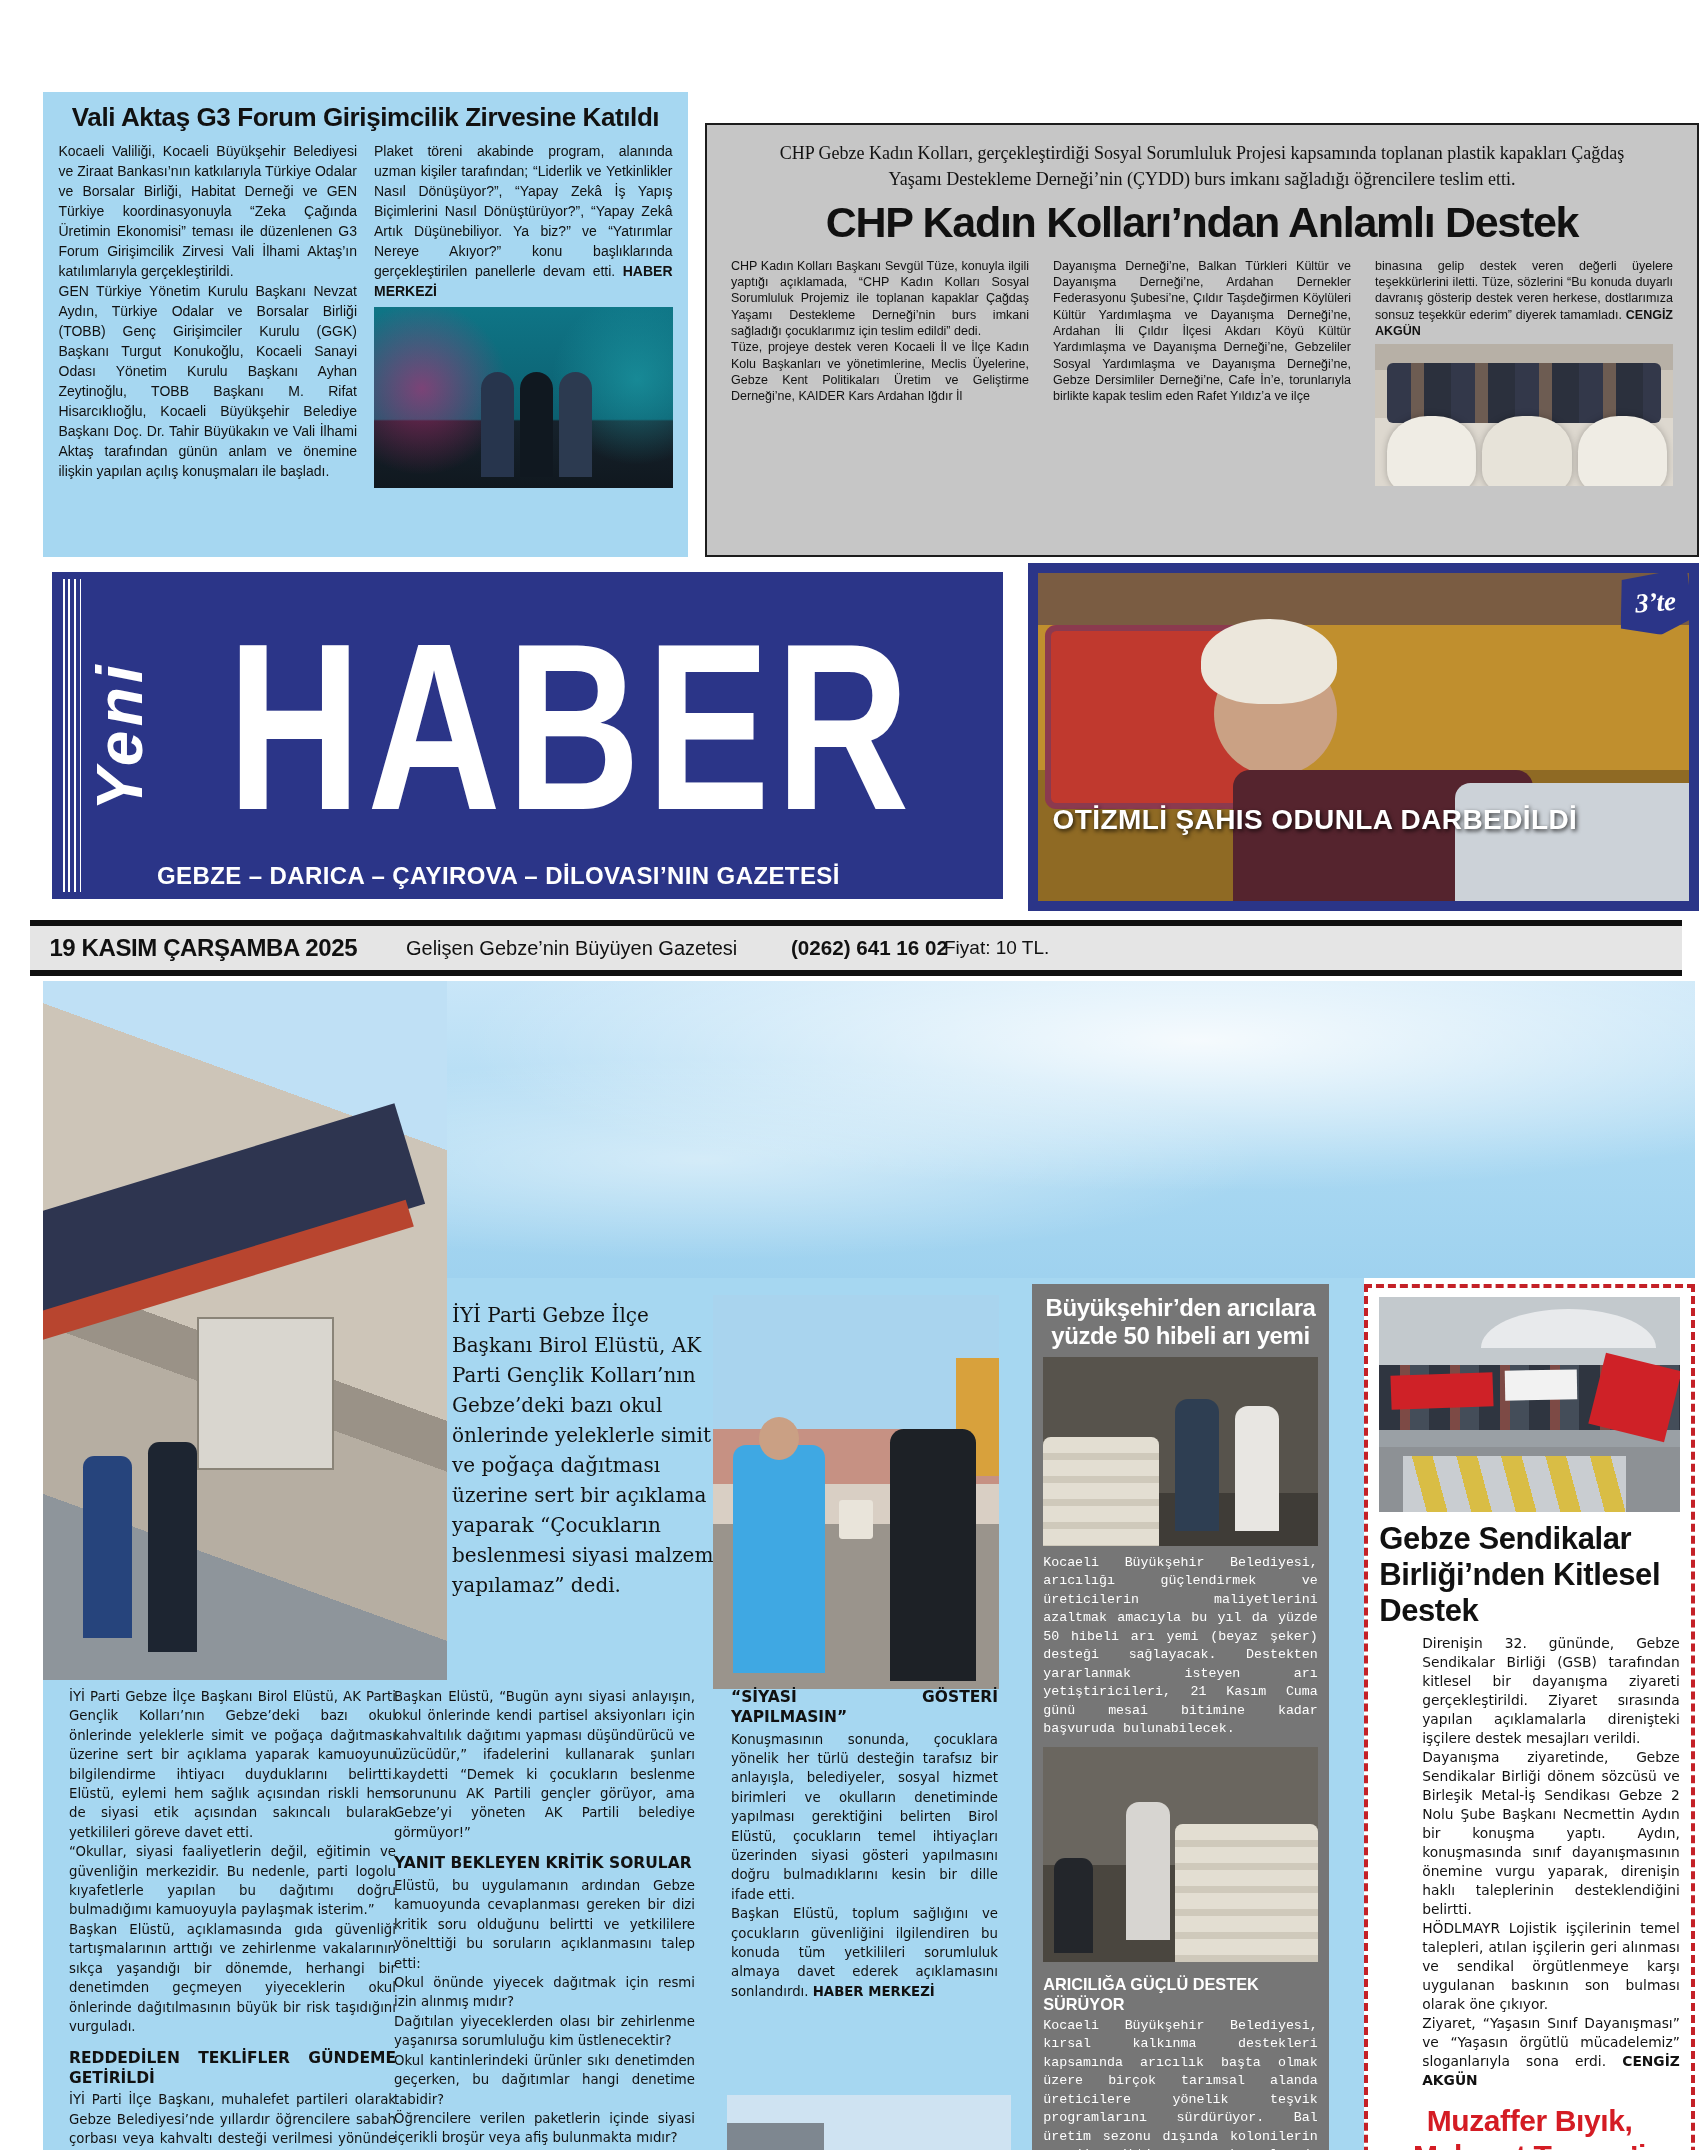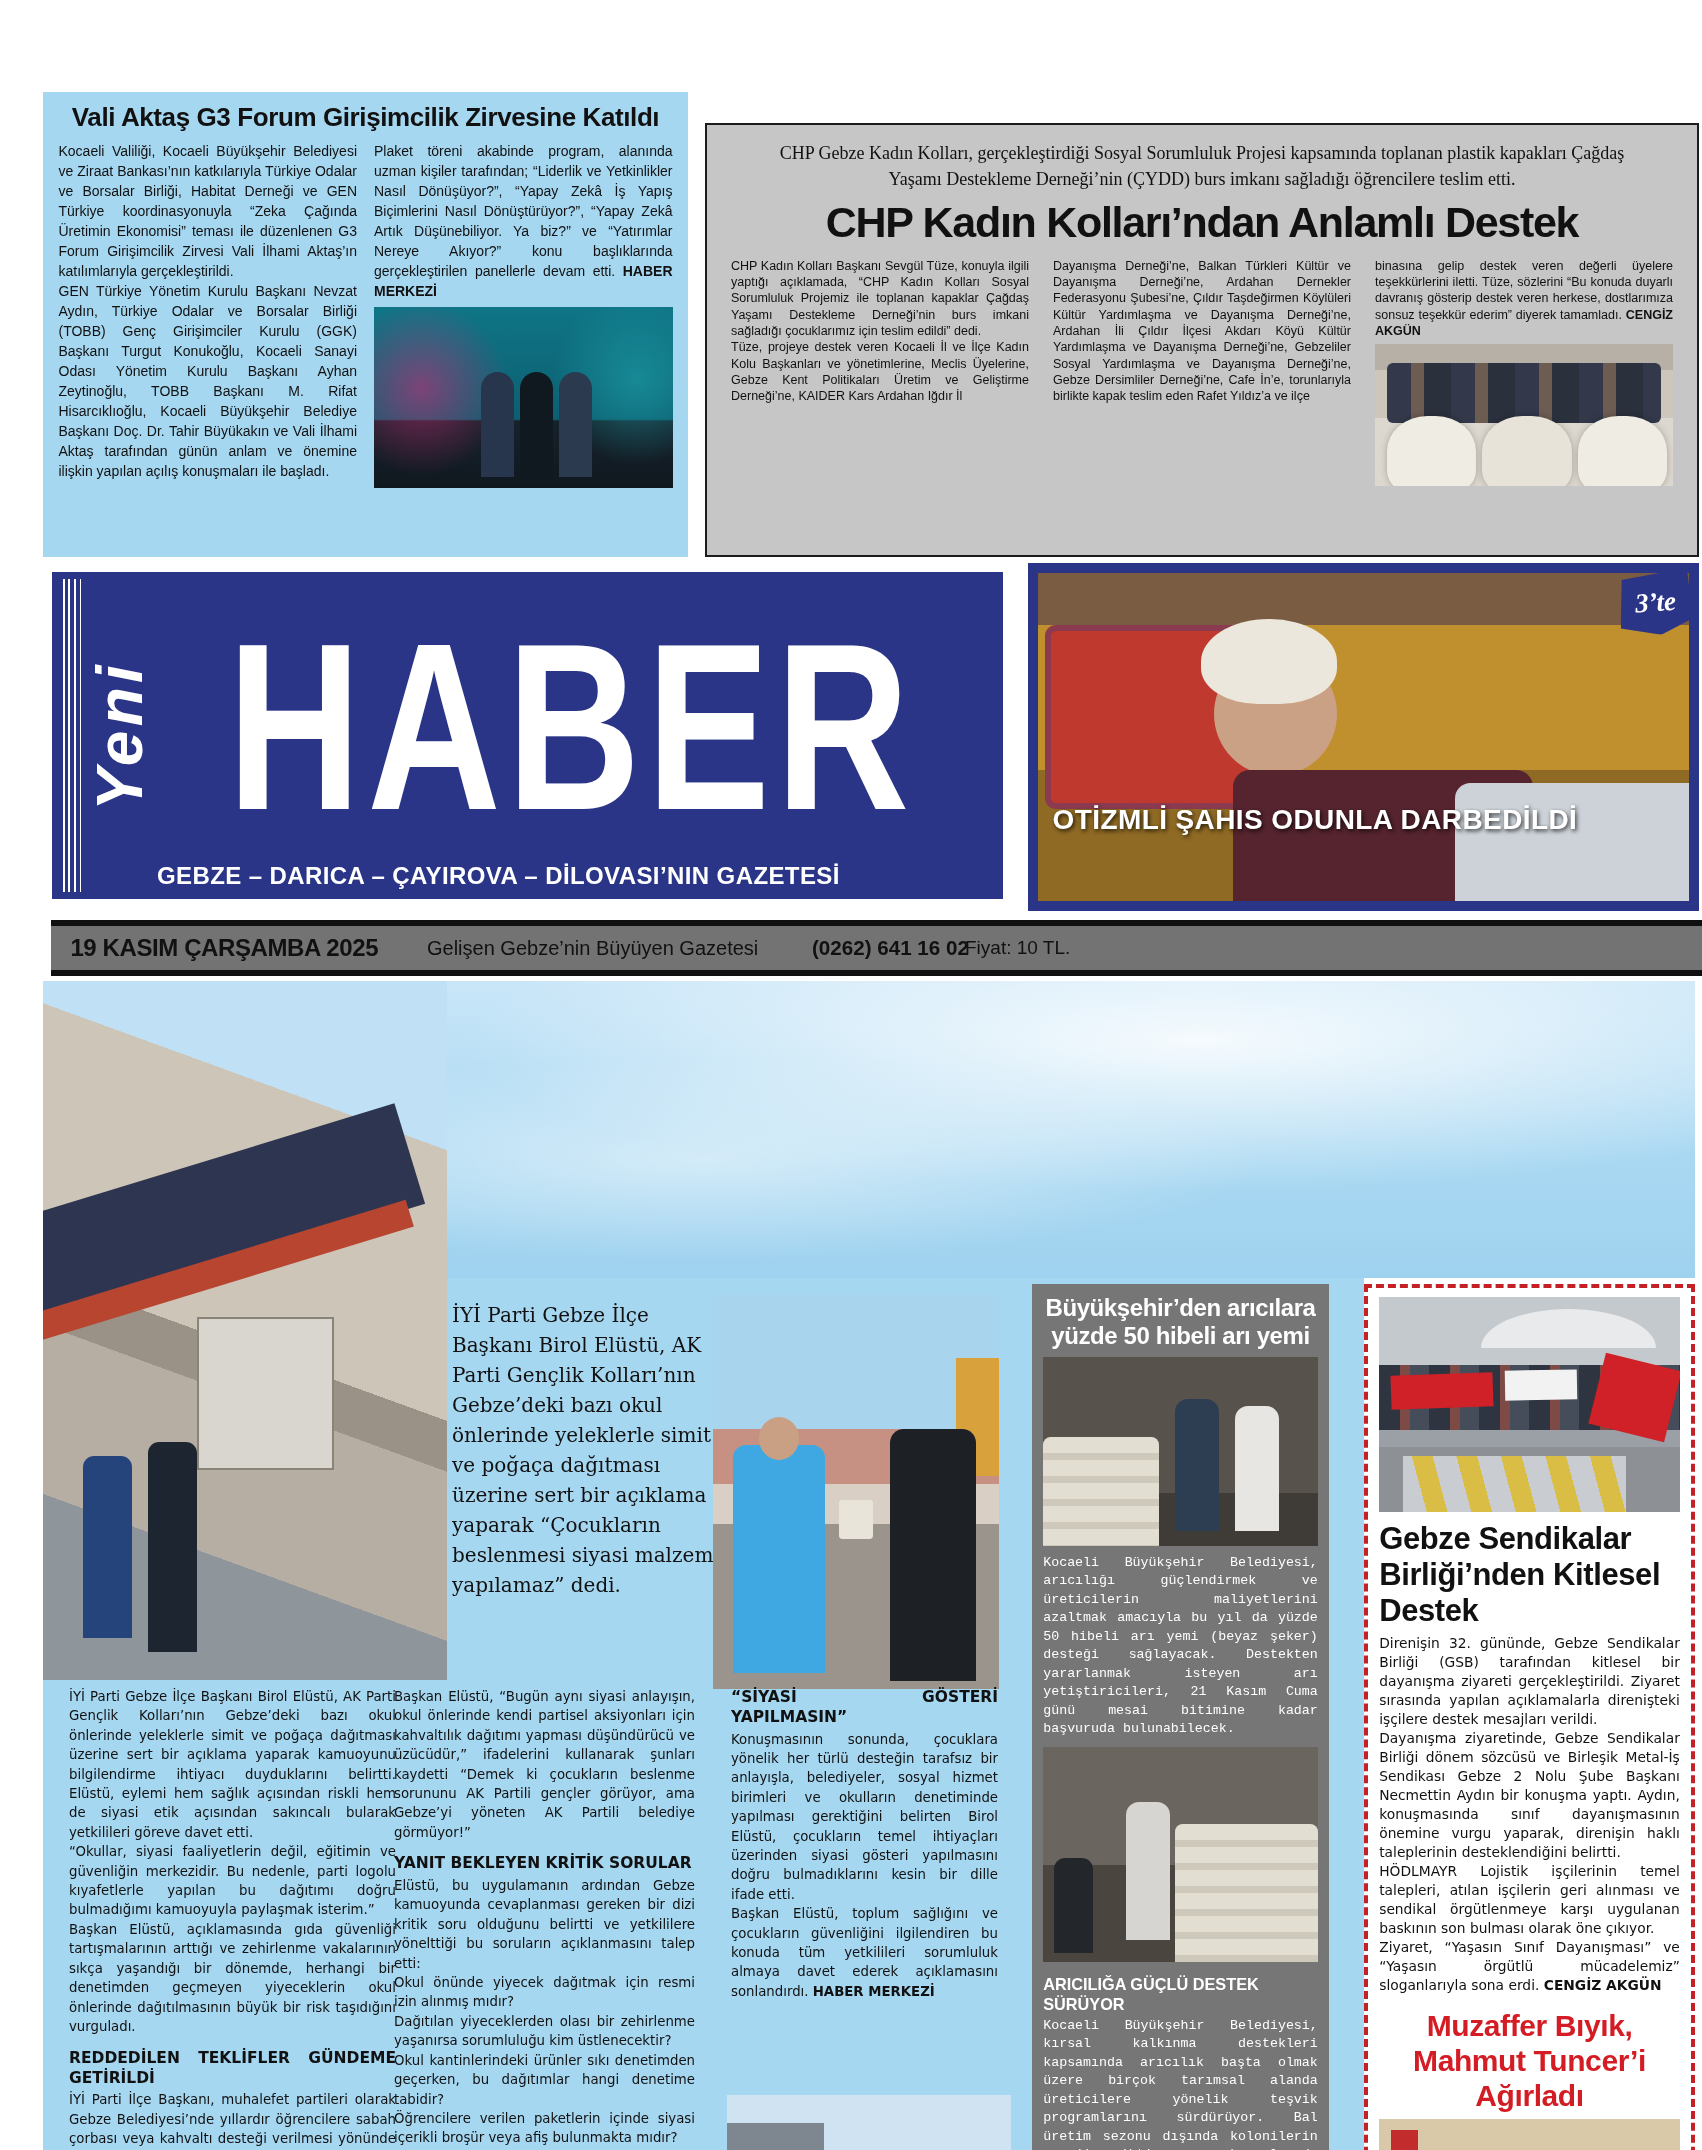--- a/index.html
+++ b/index.html
@@ -60,21 +60,21 @@
   .mast-photo .torso { left:30%; bottom:0; width:46%; height:40%; background:#55242e; border-radius:17px 17px 0 0; }
   .mast-photo .blanket { right:0; bottom:0; width:36%; height:36%; background:#ccd2d8; border-radius:15.5px 0 0 0; }
   .mast-caption { position:absolute; left:14.6px; bottom:65px; color:#fff; font-weight:bold; font-size:28px; letter-spacing:0.4px;
     text-shadow:1.3px 1.7px 4.3px rgba(0,0,0,.75); white-space:nowrap; }
   .badge-3te { position:absolute; right:-2.6px; top:-3.4px; width:73px; height:65px; background:#2b3588;
     clip-path:polygon(6% 12%, 96% 0%, 100% 78%, 55% 100%, 0% 86%); transform:rotate(-4deg);
     color:#fff; font-style:italic; font-size:27px; font-weight:bold; display:flex; align-items:center; justify-content:center;
     font-family:"Liberation Serif", serif; }
 
   
-  .dateline { left:51px; top:920px; width:1652px; height:56px; background:#737373;
+  .dateline { left:30px; top:920px; width:1652px; height:56px; background:#e5e5e5;
     border-top:6.5px solid #101010; border-bottom:6.5px solid #101010; }
   .dateline span { position:absolute; top:50%; transform:translateY(-50%); white-space:nowrap; }
   .dl-date  { left:19.4px;  font-size:24px; font-weight:bold; letter-spacing:-0.4px; }
   .dl-slogan{ left:376px; font-size:20px; }
   .dl-phone { left:761px;font-size:20.6px; font-weight:bold; }
   .dl-price { left:914px;font-size:19px; }
 
   
   .feature-sky { left:43px; top:981px; width:1652px; height:297px;
     background: radial-gradient(ellipse at 70% 20%, rgba(255,255,255,.85), transparent 45%),
@@ -144,21 +144,21 @@
     background: linear-gradient(180deg,#c3c9cd 0 36%, #9aa0a5 36% 70%, #8d9195 70% 100%); }
   .photo-protest .canopy { left:34%; top:6%; width:58%; height:18%; background:#e8eaec; border-radius:100% 100% 0 0/200% 200% 0 0; }
   .photo-protest .crowd { left:0; right:0; top:32%; height:30%;
     background: repeating-linear-gradient(90deg,#2f3540 0 20.6px,#7d4a45 20.6px 31px,#444d59 31px 50px); }
   .photo-protest .banner1 { left:4%; top:36%; width:34%; height:16%; background:#cf2127; transform:rotate(-2deg); }
   .photo-protest .banner2 { left:42%; top:34%; width:24%; height:14%; background:#f2f2f2; transform:rotate(-1deg); }
   .photo-protest .banner3 { right:2%; top:30%; width:26%; height:34%; background:#cf2127; transform:rotate(14deg); }
   .photo-protest .crosswalk { left:8%; right:18%; bottom:0; height:26%;
     background: repeating-linear-gradient(75deg,#c9cdd1 0 23px,#d9bd45 23px 43px); }
   .union-col h3 { font-size:31px; line-height:36px; margin:9.5px 0 5.2px; letter-spacing:-0.4px; }
-  .union-col p, .tuncer p { font-size:13.8px; line-height:19px; text-align:justify; font-family:"DejaVu Sans", sans-serif; }
+  .union-col p, .tuncer p { font-size:13.8px; line-height:19px; text-align:justify; font-family:"DejaVu Sans", sans-serif;margin-left:43px; }
   .tuncer h3 { color:#d41c24; text-align:center; font-size:30px; line-height:35px; margin:13px 0 6px; }
   .photo-mayor { height:185px; margin-bottom:6px;
     background: linear-gradient(180deg,#d9c9a8 0 30%, #c2a674 30% 62%, #8a6b42 62% 100%); }
   .photo-mayor .flag { left:4%; top:6%; width:9%; height:52%; background:#c32c2c; }
 </style>
 </head>
 <body>
 
 <div class="page">
 

